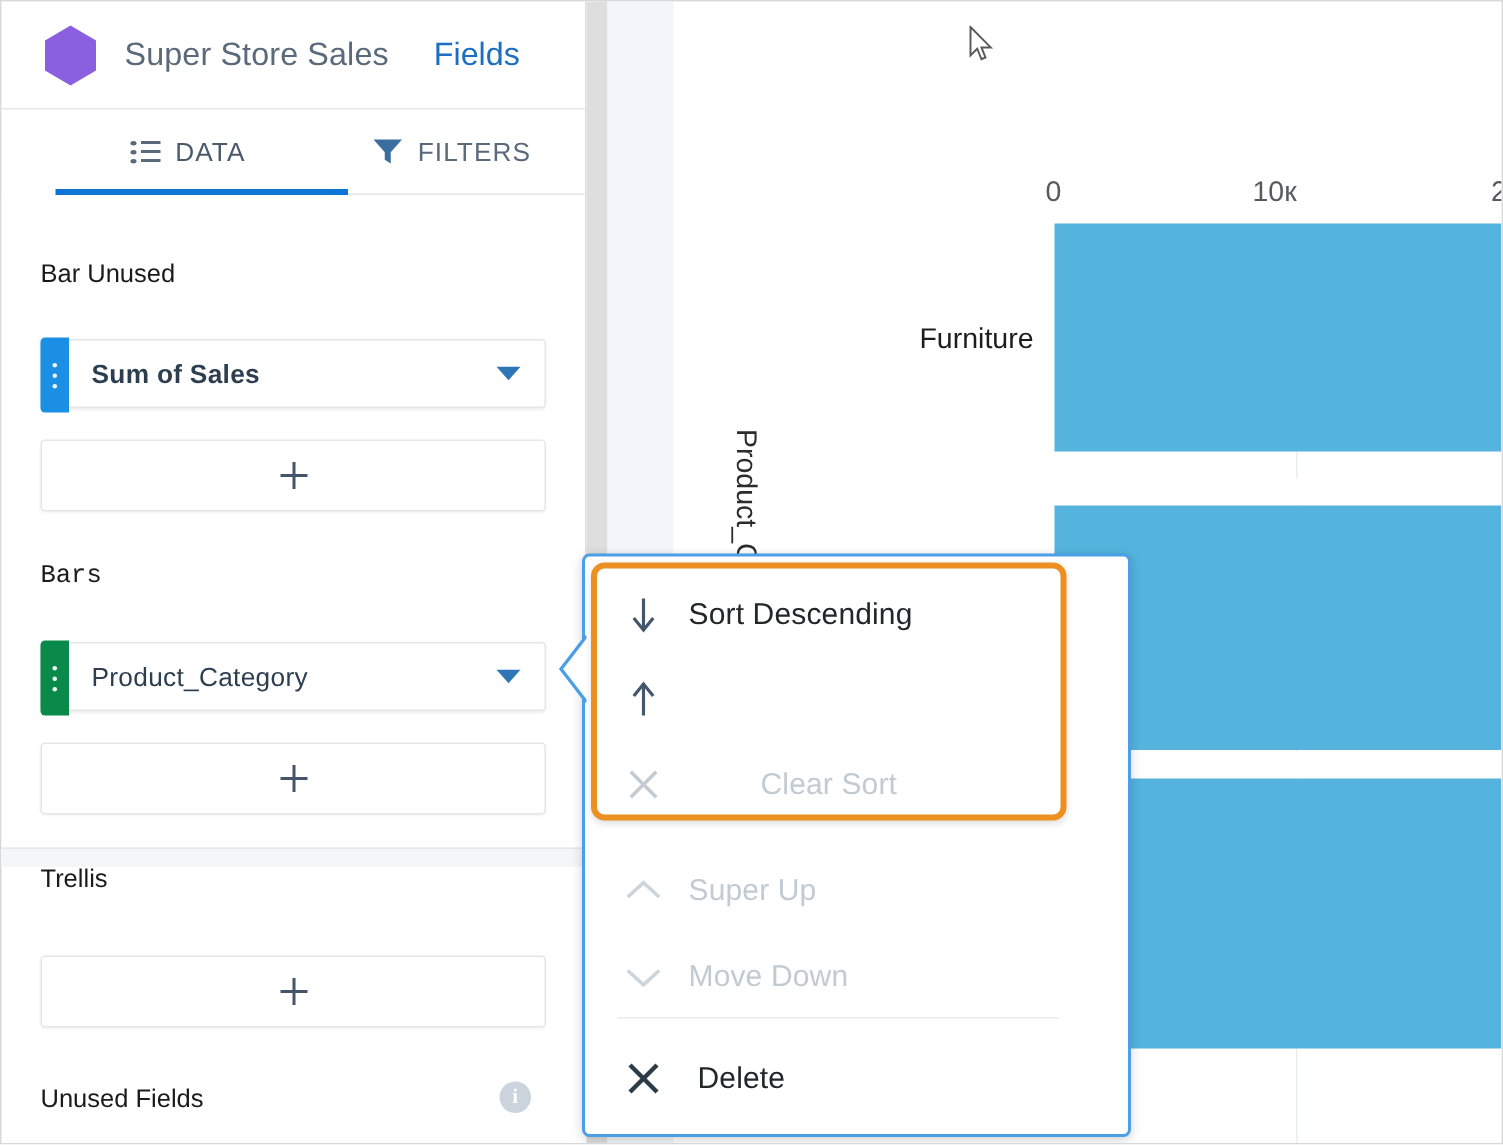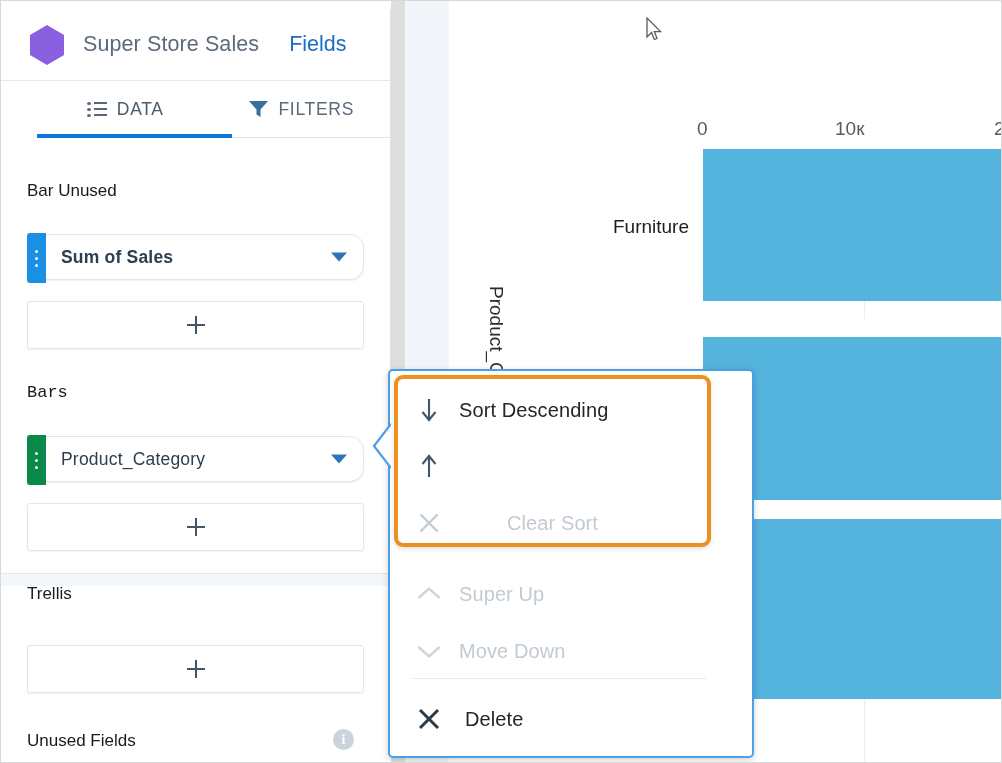--- a/index.html
+++ b/index.html
@@ -12,21 +12,21 @@
   #app {
     position: relative;
     width: 1002px; height: 763px;
     background: #ffffff;
     border: 1px solid #d8d8d8;
     overflow: hidden;
   }
 
   
   #left-panel {
-    position: absolute; left: 0; top: 8px;
+    position: absolute; left: 0; top: 0;
     width: 390px; height: 577px;
     background: #ffffff;
     border-right: 1px solid #e0e0e0;
     text-align: center;
   }
 
   
   #panel-header {
     position: relative;
     height: 72px;
@@ -105,21 +105,21 @@
     font-size: 17px;
     color: #1a1a1a;
     padding-left: 26px;
   }
   .field-pill {
     position: relative;
     margin: 0 26px;
     height: 46px;
     background: #fff;
     border: 1px solid #e4e6e8;
-    border-radius: 14px;
+    border-radius: 3px;
     box-shadow: 0 1px 2px rgba(0,0,0,.07);
     display: flex; align-items: center;
     cursor: pointer;
   }
   .pill-grip {
     position: absolute;
     left: -1px; top: -2px;
     width: 19px; height: 50px;
     border-radius: 3px 0 0 3px;
     display: flex; flex-direction: column;

